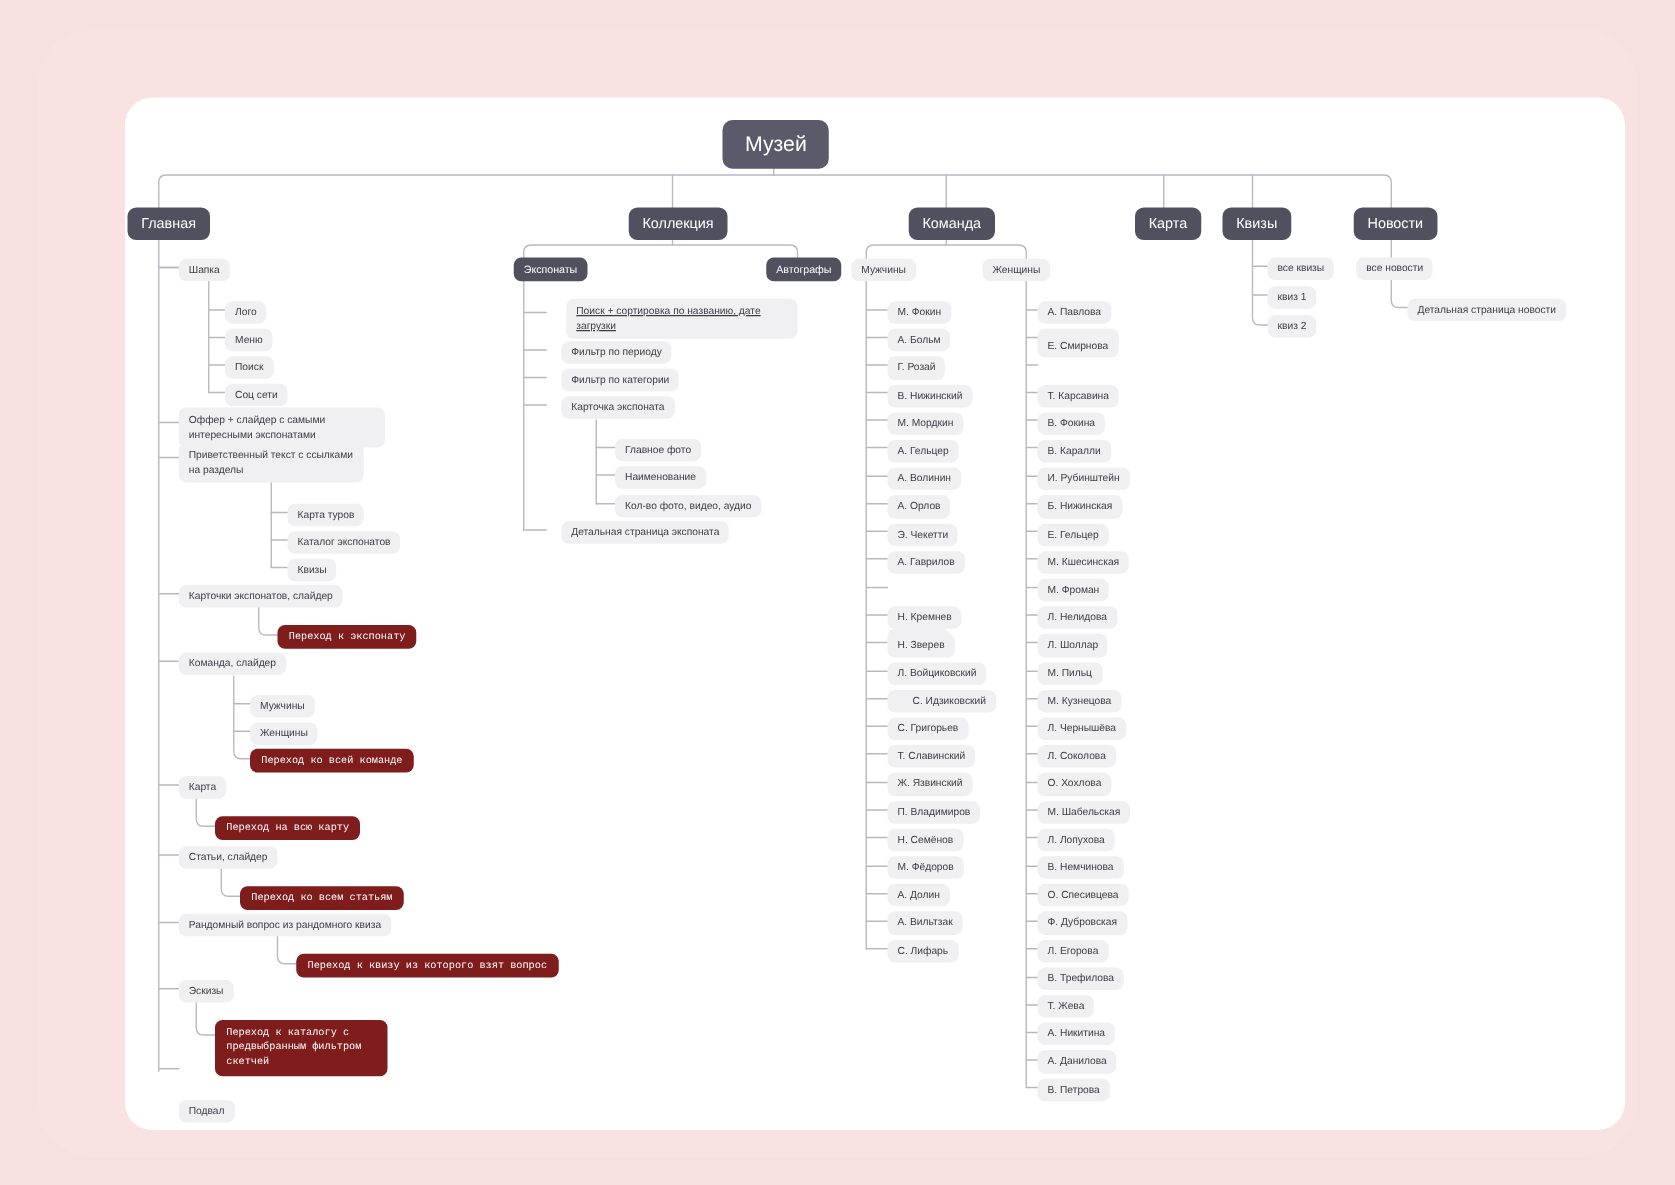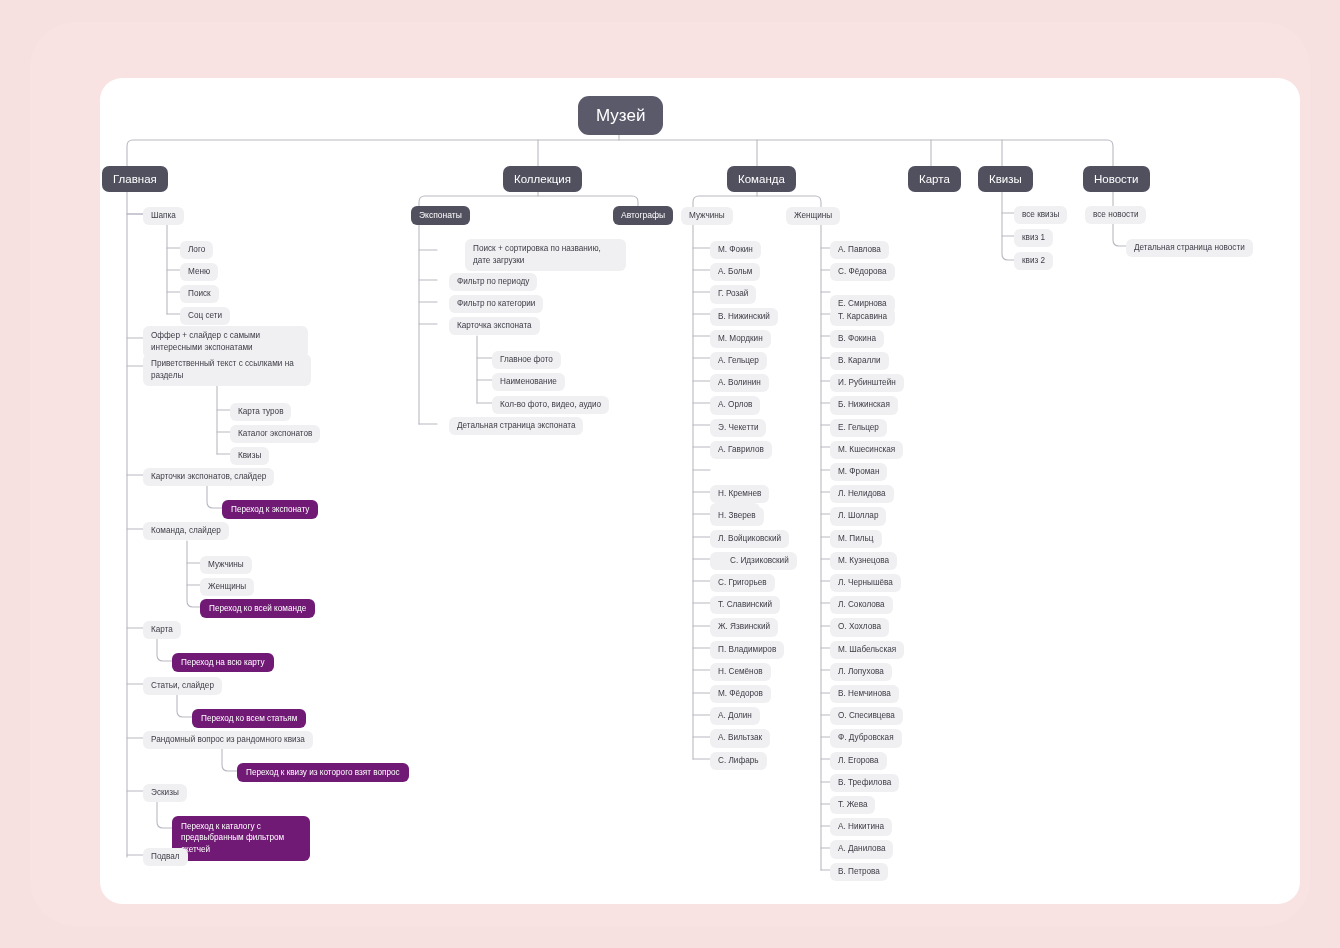--- a/index.html
+++ b/index.html
@@ -44,22 +44,22 @@
     font-size:8.5px;padding:4px 8px;
   }
   
   .n-lite{
     background:#f0f0f2;color:#3c3c46;border-radius:6px;
     font-size:8.2px;padding:4px 8px;
   }
   .n-lite.wrap{white-space:normal;line-height:1.45;}
   
   .n-dark{
-    background:#701a75;color:#ffffff;border-radius:6px;
-    font-size:8.2px;padding:4.5px 9px;
+    background:#7f1d1d;color:#ffffff;border-radius:6px;
+    font-size:8.2px;padding:4.5px 9px;font-family:Liberation Mono, monospace;
   }
   .n-dark.wrap{white-space:normal;line-height:1.45;}
 </style>
 </head>
 <body>
 
 <div id="frame">
   <div id="outer-card">
     <div id="canvas"></div>
   </div>
@@ -190,59 +190,59 @@
 
       <path d="M1002 187 L1002 254 Q1002 260 1008 260 L1014 260"></path>
       <path d="M1002 213 L1014 213"></path>
       <path d="M1002 236 L1014 236"></path>
 
       <path d="M1113 187 L1113 213"></path>
       <path d="M1113 219 L1113 240 Q1113 246 1119 246 L1126 246"></path>
     </g>
   </svg>
 
-  <div class="node n-root" style="left:578px;top:96px;border-radius:11px;">Музей</div>
+  <div class="node n-root" style="left:578px;top:96px;">Музей</div>
 
   <div class="node n-sect" style="left:102px;top:166px;">Главная</div>
   <div class="node n-sect" style="left:503px;top:166px;">Коллекция</div>
   <div class="node n-sect" style="left:727px;top:166px;">Команда</div>
   <div class="node n-sect" style="left:908px;top:166px;">Карта</div>
   <div class="node n-sect" style="left:978px;top:166px;">Квизы</div>
   <div class="node n-sect" style="left:1083px;top:166px;">Новости</div>
 
   <div class="node n-lite" style="left:143px;top:207px;">Шапка</div>
   <div class="node n-lite" style="left:180px;top:241px;">Лого</div>
   <div class="node n-lite" style="left:180px;top:263px;">Меню</div>
   <div class="node n-lite" style="left:180px;top:285px;">Поиск</div>
   <div class="node n-lite" style="left:180px;top:307px;">Соц сети</div>
   <div class="node n-lite wrap" style="left:143px;top:326px;width:165px;">Оффер + слайдер с самыми интересными экспонатами</div>
-  <div class="node n-lite wrap" style="left:143px;top:354px;width:168px;">Приветственный текст с ссылками на разделы</div>
+  <div class="node n-lite wrap" style="left:143px;top:354px;width:148px;">Приветственный текст с ссылками на разделы</div>
   <div class="node n-lite" style="left:230px;top:403px;">Карта туров</div>
   <div class="node n-lite" style="left:230px;top:425px;">Каталог экспонатов</div>
   <div class="node n-lite" style="left:230px;top:447px;">Квизы</div>
   <div class="node n-lite" style="left:143px;top:468px;">Карточки экспонатов, слайдер</div>
   <div class="node n-dark" style="left:222px;top:500px;">Переход к экспонату</div>
   <div class="node n-lite" style="left:143px;top:522px;">Команда, слайдер</div>
   <div class="node n-lite" style="left:200px;top:556px;">Мужчины</div>
   <div class="node n-lite" style="left:200px;top:578px;">Женщины</div>
   <div class="node n-dark" style="left:200px;top:599px;">Переход ко всей команде</div>
   <div class="node n-lite" style="left:143px;top:621px;">Карта</div>
   <div class="node n-dark" style="left:172px;top:653px;">Переход на всю карту</div>
   <div class="node n-lite" style="left:143px;top:677px;">Статьи, слайдер</div>
   <div class="node n-dark" style="left:192px;top:709px;">Переход ко всем статьям</div>
   <div class="node n-lite" style="left:143px;top:731px;">Рандомный вопрос из рандомного квиза</div>
   <div class="node n-dark" style="left:237px;top:763px;">Переход к квизу из которого взят вопрос</div>
   <div class="node n-lite" style="left:143px;top:784px;">Эскизы</div>
   <div class="node n-dark wrap" style="left:172px;top:816px;width:138px;">Переход к каталогу с предвыбранным фильтром скетчей</div>
-  <div class="node n-lite" style="left:143px;top:848px;">Подвал</div>
+  <div class="node n-lite" style="left:143px;top:880px;">Подвал</div>
 
   <div class="node n-sub" style="left:411px;top:206px;">Экспонаты</div>
   <div class="node n-sub" style="left:613px;top:206px;">Автографы</div>
 
-  <div class="node n-lite wrap" style="left:465px;top:239px;width:161px;">Поиск + сортировка по названию, дате загрузки</div>
+  <div class="node n-lite wrap" style="left:453px;top:239px;width:185px;text-decoration:underline;">Поиск + сортировка по названию, дате загрузки</div>
   <div class="node n-lite" style="left:449px;top:273px;">Фильтр по периоду</div>
   <div class="node n-lite" style="left:449px;top:295px;">Фильтр по категории</div>
   <div class="node n-lite" style="left:449px;top:317px;">Карточка экспоната</div>
   <div class="node n-lite" style="left:492px;top:351px;">Главное фото</div>
   <div class="node n-lite" style="left:492px;top:373px;">Наименование</div>
   <div class="node n-lite" style="left:492px;top:396px;">Кол-во фото, видео, аудио</div>
   <div class="node n-lite" style="left:449px;top:417px;">Детальная страница экспоната</div>
 
   <div class="node n-lite" style="left:681px;top:207px;">Мужчины</div>
   <div class="node n-lite" style="left:786px;top:207px;">Женщины</div>
@@ -269,21 +269,21 @@
       <div class="node n-lite" style="left: 710px; top: 640.6px;">П. Владимиров</div>
       <div class="node n-lite" style="left: 710px; top: 662.8px;">Н. Семёнов</div>
       <div class="node n-lite" style="left: 710px; top: 685px;">М. Фёдоров</div>
       <div class="node n-lite" style="left: 710px; top: 707.2px;">А. Долин</div>
       <div class="node n-lite" style="left: 710px; top: 729.4px;">А. Вильтзак</div>
       <div class="node n-lite" style="left: 710px; top: 751.6px;">С. Лифарь</div>
     </div>
   <div id="team-women">
       <div class="node n-lite" style="left: 830px; top: 241px;">А. Павлова</div>
       <div class="node n-lite" style="left: 830px; top: 263.2px;">С. Фёдорова</div>
-      <div class="node n-lite" style="left: 830px; top: 295px; text-align: center;">Е. Смирнова</div>
+      <div class="node n-lite" style="left: 830px; top: 268px; text-align: center;">Е. Смирнова</div>
       <div class="node n-lite" style="left: 830px; top: 307.6px;">Т. Карсавина</div>
       <div class="node n-lite" style="left: 830px; top: 329.8px;">В. Фокина</div>
       <div class="node n-lite" style="left: 830px; top: 352px;">В. Каралли</div>
       <div class="node n-lite" style="left: 830px; top: 374.2px;">И. Рубинштейн</div>
       <div class="node n-lite" style="left: 830px; top: 396.4px;">Б. Нижинская</div>
       <div class="node n-lite" style="left: 830px; top: 418.6px;">Е. Гельцер</div>
       <div class="node n-lite" style="left: 830px; top: 440.8px;">М. Кшесинская</div>
       <div class="node n-lite" style="left: 830px; top: 463px;">М. Фроман</div>
       <div class="node n-lite" style="left: 830px; top: 485.2px;">Л. Нелидова</div>
       <div class="node n-lite" style="left: 830px; top: 507.4px;">Л. Шоллар</div>

